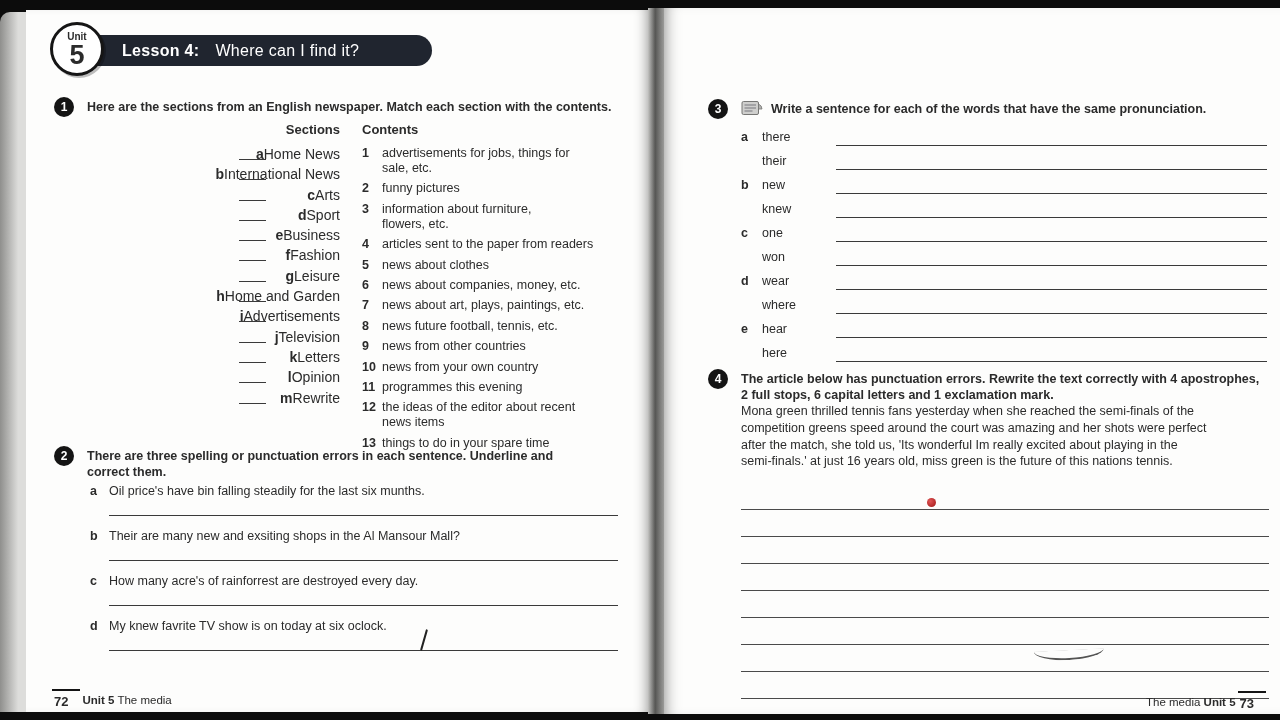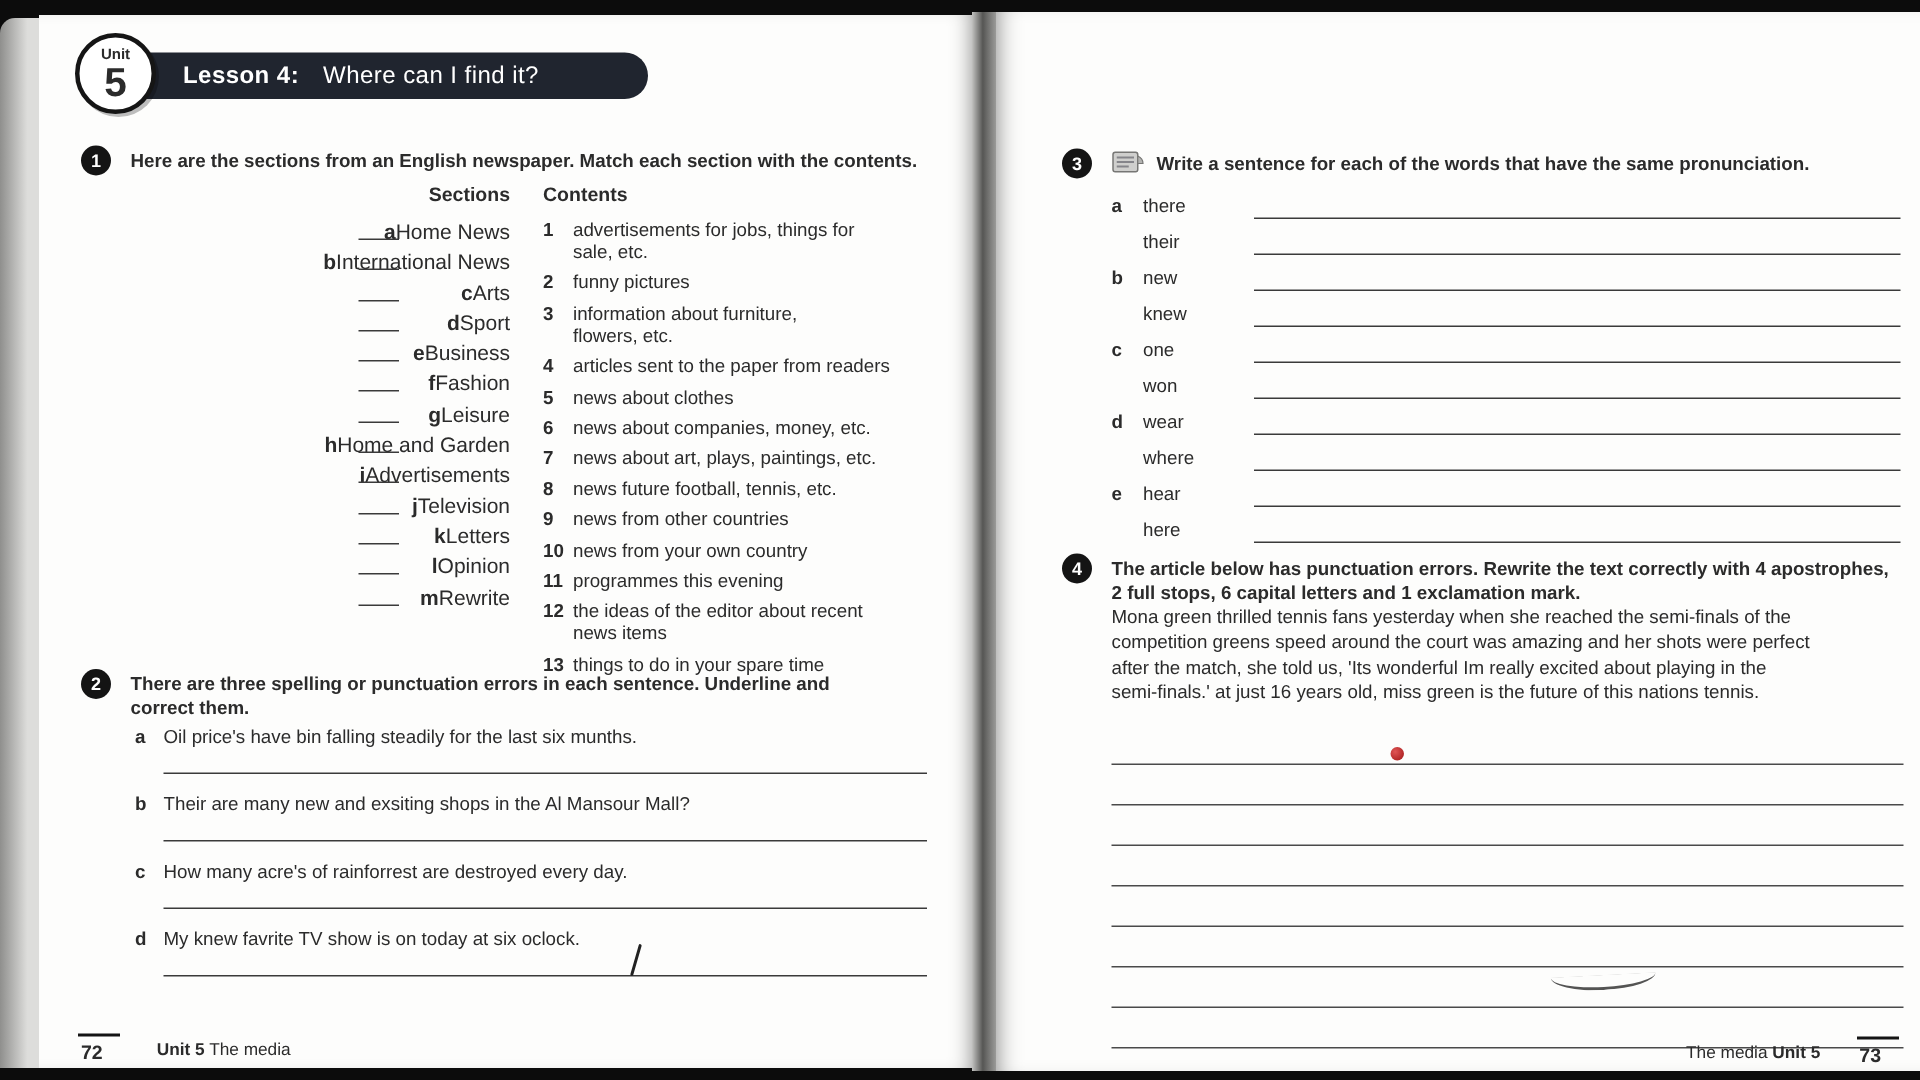--- a/index.html
+++ b/index.html
@@ -68,21 +68,21 @@
     line-height:16.8px; white-space:pre-line; }
   .blanks { position:absolute; left:77px; top:475px; width:528px; }
   .blank-line { height:27px; border-bottom:1.1px solid #4a4a4a; }
   .red-dot { position:absolute; left:263px; top:490px; width:9px; height:9px; border-radius:50%;
     background:radial-gradient(circle at 35% 35%, #e05555, #a01515); }
   .pen-curve { position:absolute; left:370px; top:642px; width:70px; height:10px;
     border-bottom:2px solid #2a2a2a; border-radius:0 0 50% 50% / 0 0 100% 100%;
     transform:rotate(-3deg); opacity:.8; }
 
   
-  .footer { position:absolute; bottom:-5px; display:flex; align-items:flex-start; gap:24px; }
+  .footer { position:absolute; bottom:-5px; display:flex; align-items:flex-start; gap:2px; }
   .footer-left { left:26px; }
   .footer-right { right:14px;justify-content:flex-end; }
   .pageno { font-size:13px; font-weight:bold; border-top:2.2px solid #141414; padding:3px 12px 8px 2px; }
   .footer-label { font-size:11.5px; padding-top:5px; }
   .footer-label b { font-weight:bold; }
 </style>
 </head>
 <body>
 
 <div class="stage">

